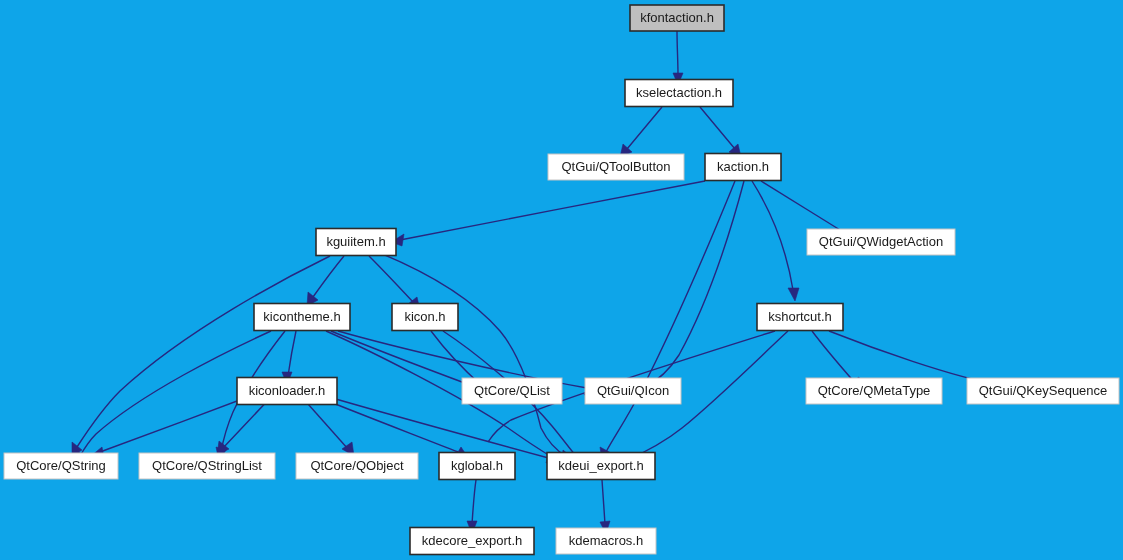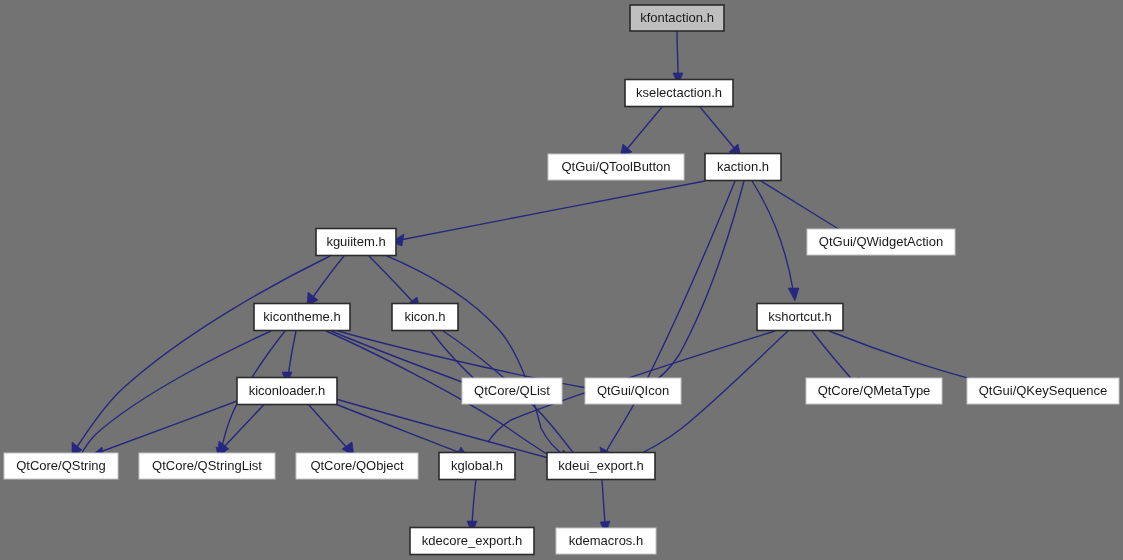--- a/index.html
+++ b/index.html
@@ -5,21 +5,21 @@
 <style>
   html, body {
     margin: 0;
     padding: 0;
     background: #ffffff;
   }
   #graph-root {
     position: relative;
     width: 1123px;
     height: 560px;
-    background: #737373;
+    background: #0ea5e9;
     font-family: "Liberation Sans", sans-serif;
     overflow: hidden;
   }
   svg#graph-svg {
     position: absolute;
     left: 0;
     top: 0;
     width: 1123px;
     height: 560px;
     display: block;

